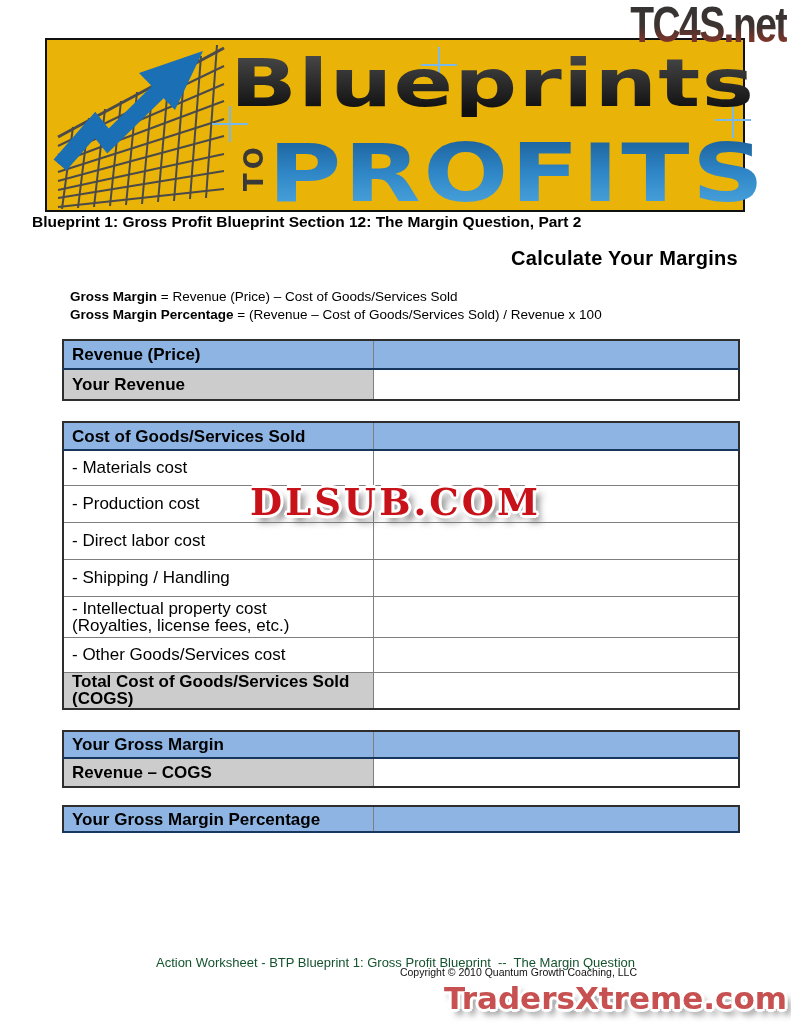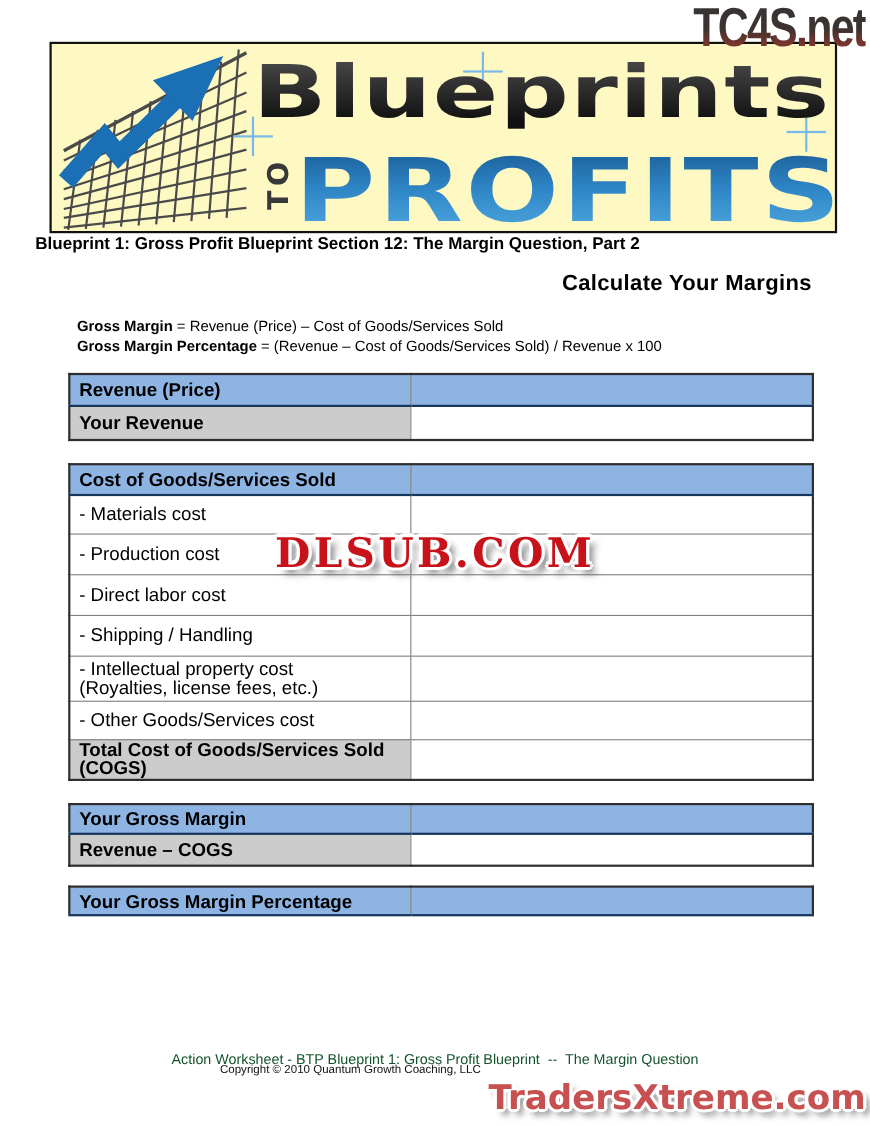--- a/index.html
+++ b/index.html
@@ -14,21 +14,21 @@
   .page{position:relative;width:791px;height:1024px;background:#fff;overflow:hidden;
         font-family:"Liberation Sans","DejaVu Sans",sans-serif;color:#000;}
 
   
   .tc4s{position:absolute;top:0px;right:4px;z-index:6;line-height:1;
         font-size:50px;font-weight:bold;letter-spacing:-2px;
         transform:scaleX(0.78);transform-origin:100% 50%;color:#4a3530;}
 
   
   .logo-box{position:absolute;left:45px;top:38px;width:696px;height:170px;
-            border:2px solid #111;background:#fef9c3;z-index:2;padding-left:16px;}
+            border:2px solid #111;background:#eab308;z-index:2;}
   .logo-chart{position:absolute;left:1px;top:1px;}
   .logo-blueprints{position:absolute;left:183px;top:11px;line-height:1;
         font-family:"DejaVu Sans",sans-serif;font-size:66px;font-weight:bold;letter-spacing:1px;
         transform:scaleX(1.33);transform-origin:0 0;color:#242424;white-space:nowrap;}
   .logo-to{position:absolute;left:172px;top:114px;width:70px;height:26px;line-height:26px;
         text-align:center;font-size:26px;font-weight:bold;letter-spacing:4px;color:#383838;
         transform:rotate(-90deg);transform-origin:center center;font-family:"DejaVu Sans",sans-serif;}
   .logo-profits{position:absolute;left:221px;top:94px;line-height:1;
         font-family:"DejaVu Sans",sans-serif;font-size:80px;font-weight:bold;letter-spacing:2px;
         transform:scaleX(1.25);transform-origin:0 0;color:#2b7fc0;white-space:nowrap;}
@@ -72,21 +72,21 @@
   .traders{position:absolute;right:4px;top:983px;z-index:6;line-height:1;
         font-family:"DejaVu Sans",sans-serif;font-size:31px;font-weight:bold;
         color:var(--traders-red);
         text-shadow:-3px 0 0 #fff,3px 0 0 #fff,0 -3px 0 #fff,0 3px 0 #fff,
          -2px -2px 0 #fff,2px -2px 0 #fff,-2px 2px 0 #fff,2px 2px 0 #fff,
          5px 6px 6px rgba(120,120,120,.9);}
 
   
   .footer1{position:absolute;left:0;top:920px;width:791px;text-align:center;
         font-size:13px;white-space:pre;color:#14532d;margin-top:35px;}
-  .footer2{position:absolute;left:0;top:966px;width:637px;text-align:center;
+  .footer2{position:absolute;left:0;top:966px;width:637px;text-align:right;
         font-size:10.5px;color:#111;}
 </style>
 </head>
 <body>
 
 <div class="page">
 
   <div class="tc4s">TC4S.net</div>
 
   <div class="logo-box">

